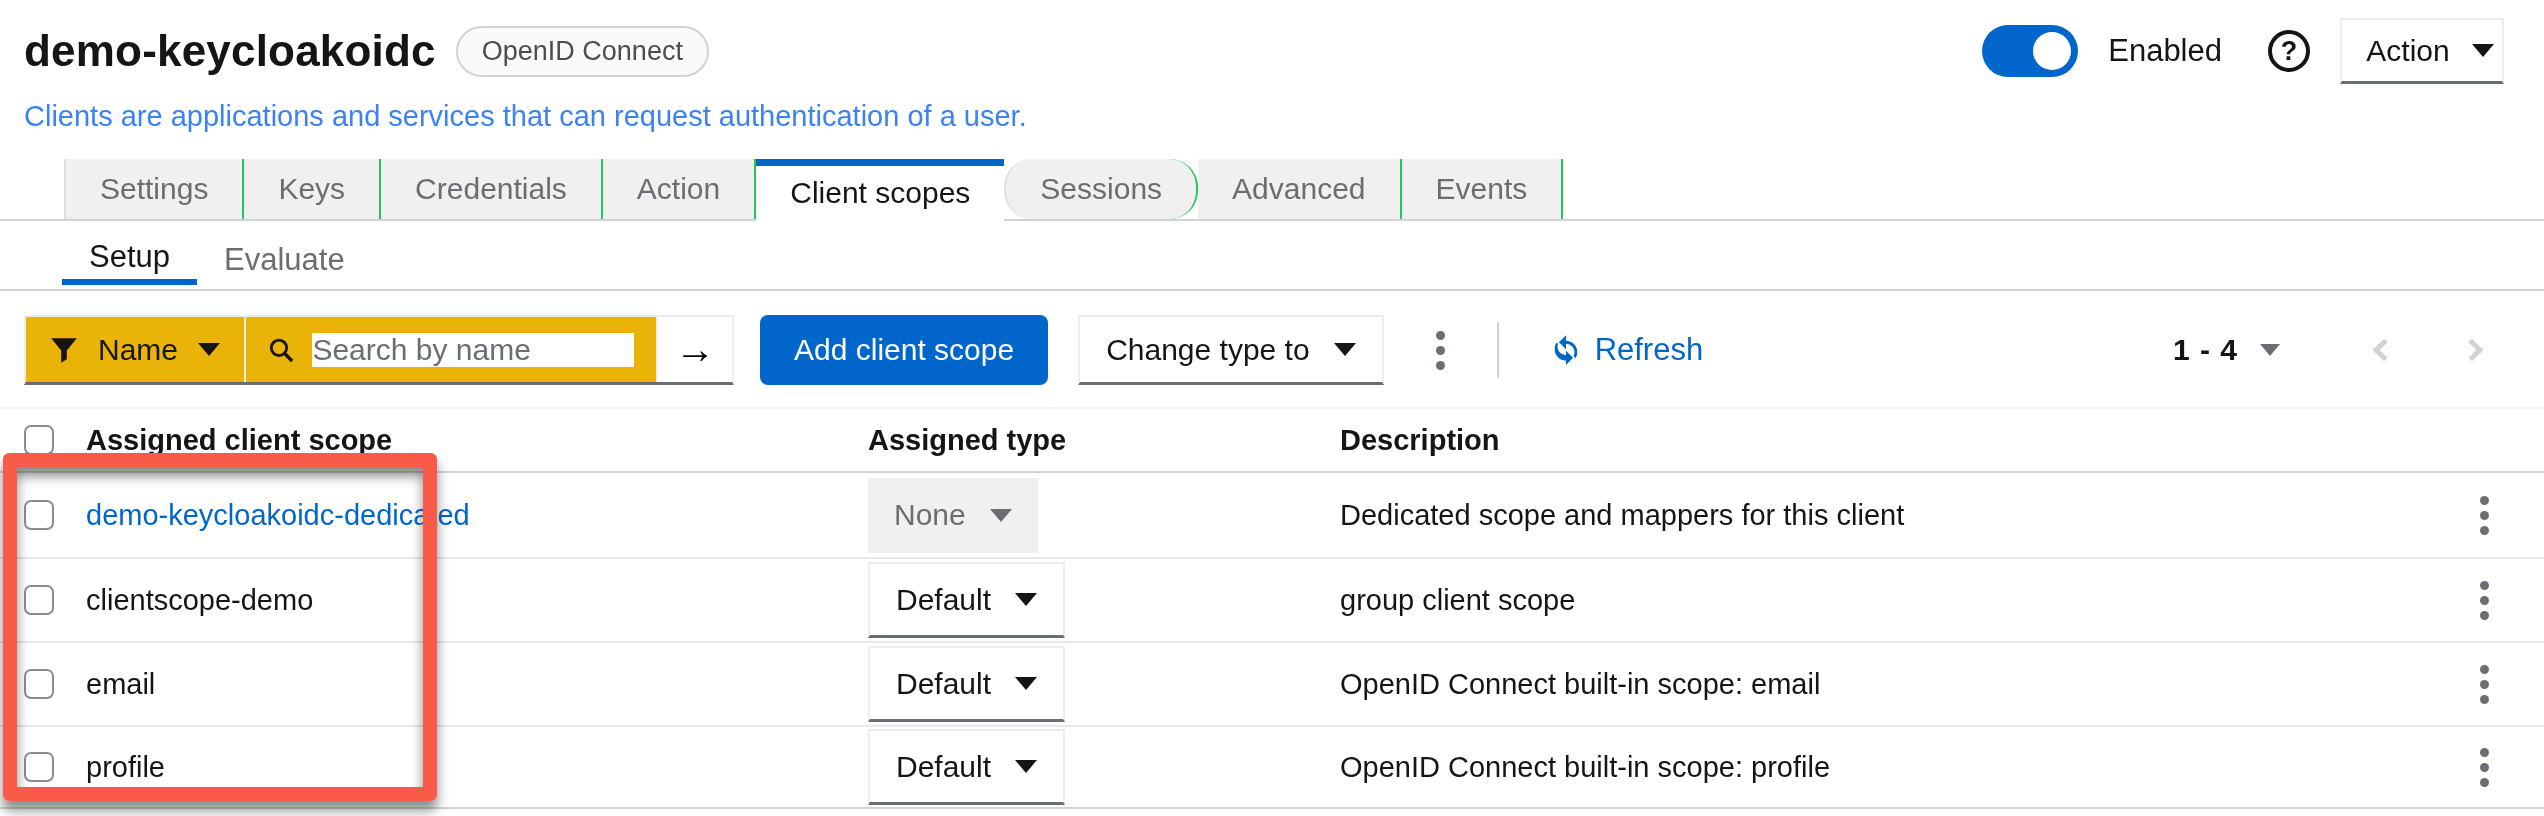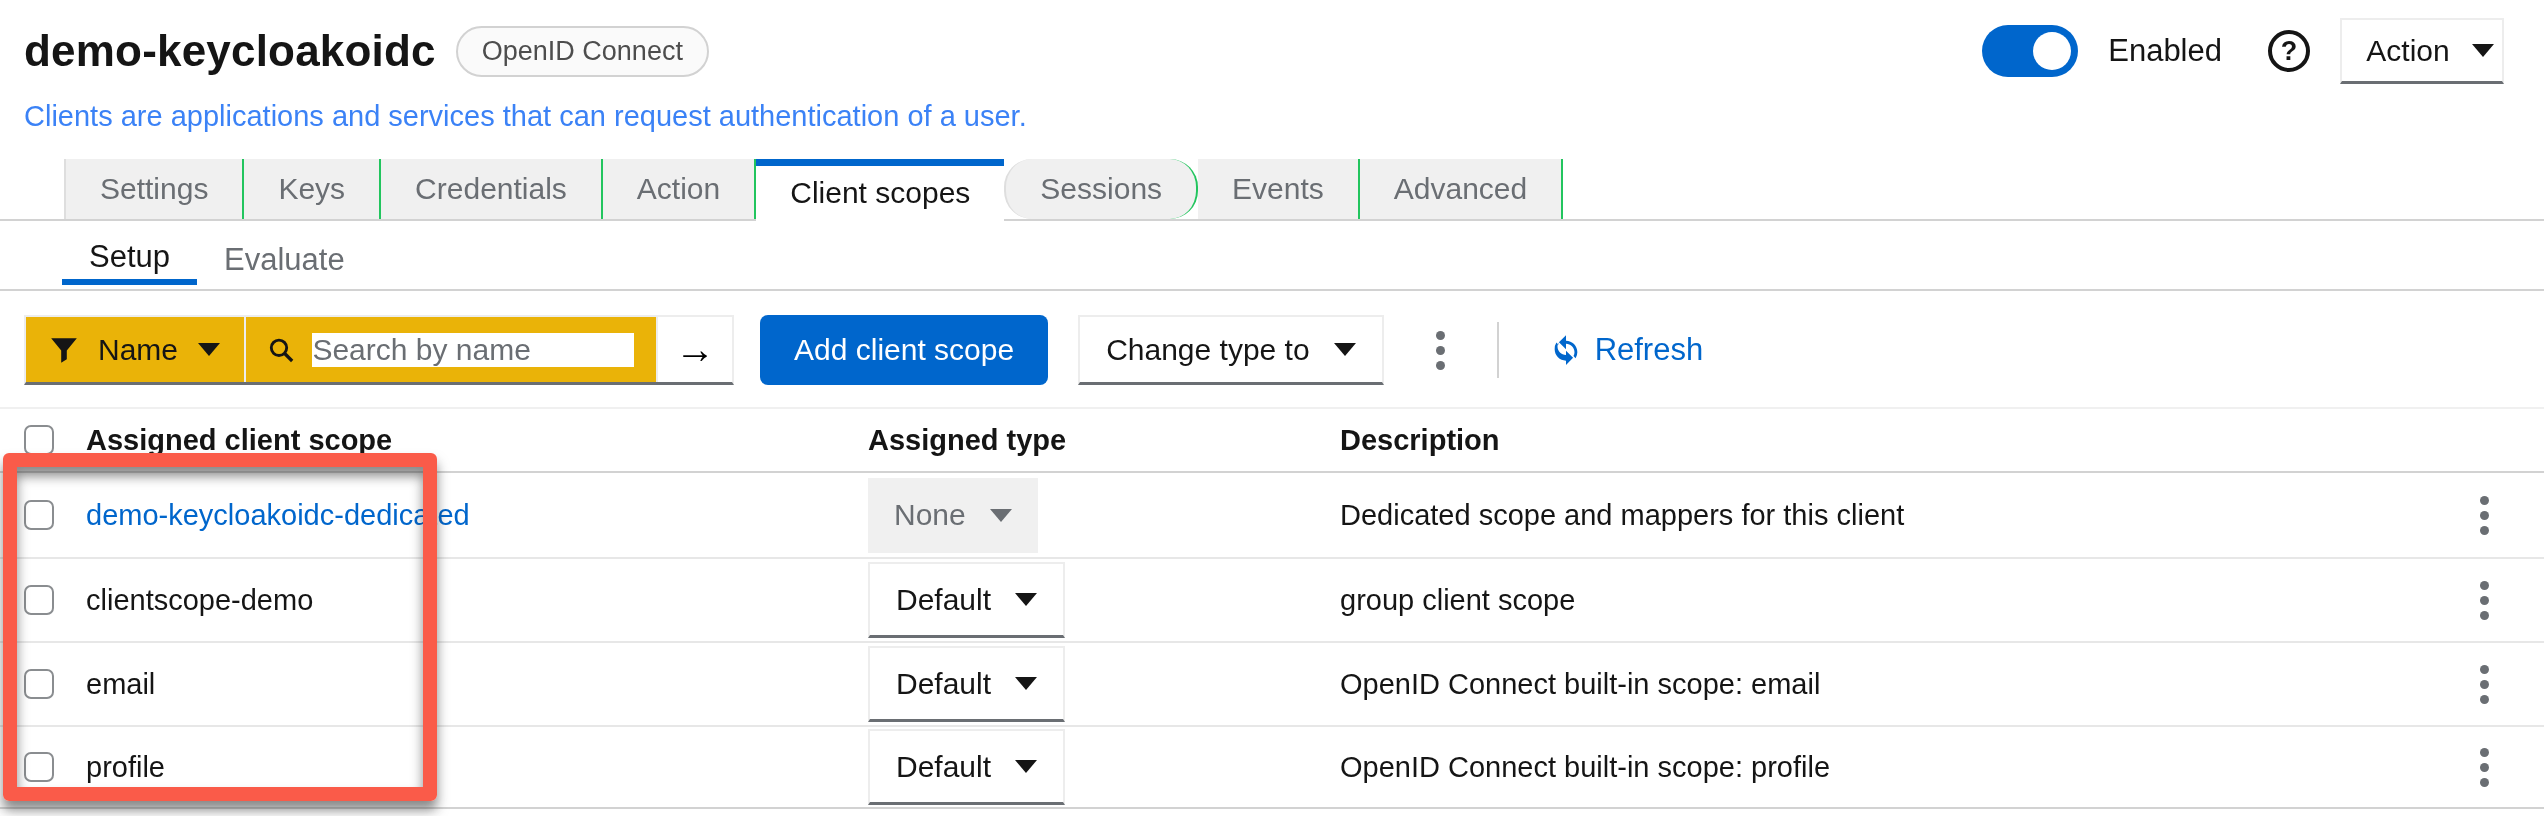--- a/index.html
+++ b/index.html
@@ -123,22 +123,22 @@
     <div class="subtitle">Clients are applications and services that can request authentication of a user.</div>
   </div>
 
   <div class="tabs">
     <div class="tab">Settings</div>
     <div class="tab">Keys</div>
     <div class="tab">Credentials</div>
     <div class="tab">Action</div>
     <div class="tab active">Client scopes</div>
     <div class="tab">Sessions</div>
+    <div class="tab">Advanced</div>
     <div class="tab">Events</div>
-    <div class="tab">Advanced</div>
   </div>
 
   <div class="subtabs">
     <div class="subtab active">Setup</div>
     <div class="subtab">Evaluate</div>
   </div>
 
   <div class="toolbar">
     <div class="search-group">
       <div class="filter-sel">
@@ -173,20 +173,26 @@
 
     <div class="vdiv"></div>
 
     <a class="refresh">
       <svg width="34" height="34" viewBox="0 0 24 24">
         <path fill="#0066cc" d="M12 4V1L7 6l5 5V7c3.3 0 6 2.7 6 6 0 1-.25 1.97-.7 2.8l1.47 1.47A7.93 7.93 0 0 0 20 13c0-4.42-3.58-8-8-8zm-5.3 3.73L5.23 6.27A7.93 7.93 0 0 0 4 11c0 4.42 3.58 8 8 8v3l5-5-5-5v3c-3.3 0-6-2.7-6-6 0-1 .25-1.97.7-2.8z" transform="translate(0 0.5)"></path>
       </svg>
       <span>Refresh</span>
     </a>
 
+    <div class="pagination">
+      <span class="pag-count">1 - 4</span>
+      <span class="caret pag-caret"></span>
+      <span class="chev left"></span>
+      <span class="chev right"></span>
+    </div>
   </div>
 
   <div class="table">
     <div class="trow thead">
       <span class="checkbox"></span>
       <span>Assigned client scope</span>
       <span>Assigned type</span>
       <span>Description</span>
       <span></span>
     </div>

